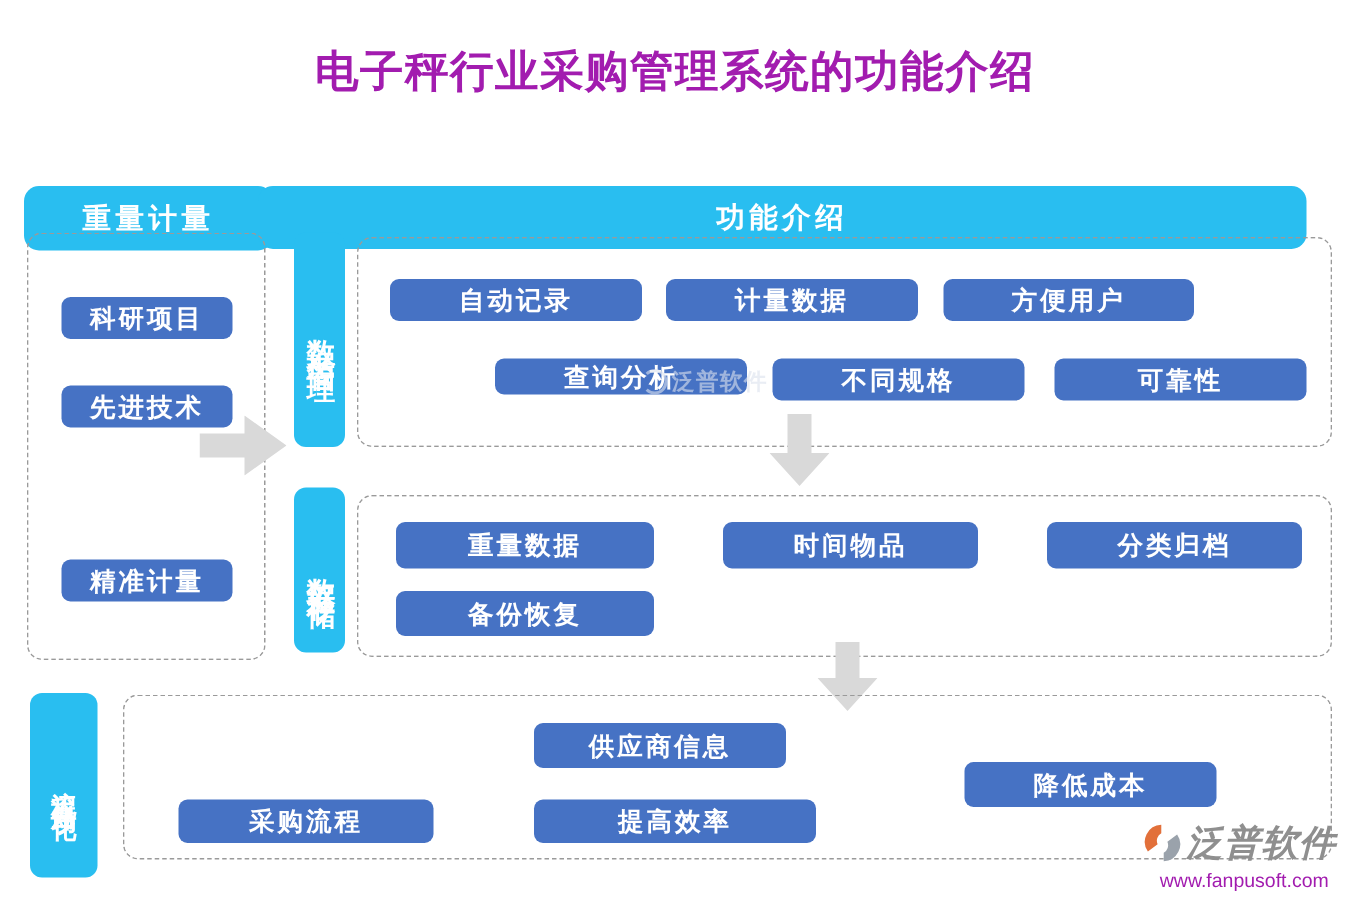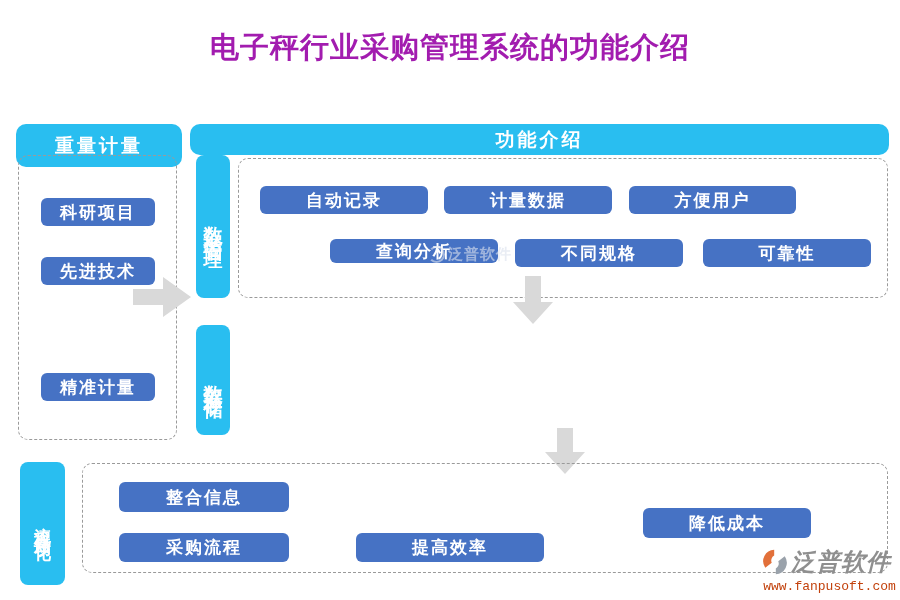--- a/index.html
+++ b/index.html
@@ -19,32 +19,32 @@
   .vbar.s2{font-size:19px;letter-spacing:5px;}
   .vbar.s3{font-size:17px;letter-spacing:4px;}
   .arrow{position:absolute;}
   .wm{position:absolute;display:flex;align-items:center;gap:3px;opacity:.6;
       color:#dce2ee;font-size:15px;font-weight:bold;letter-spacing:1px;pointer-events:none;}
   .wm-ico{width:13px;height:13px;border:2px solid #dce2ee;border-radius:50%;
           border-left-color:transparent;display:inline-block;}
   .logo{position:absolute;left:762px;top:546px;width:135px;}
   .logo-row{display:flex;align-items:center;gap:3px;}
   .logo-text{font-size:24px;color:#8f8f8f;font-weight:bold;font-style:italic;letter-spacing:1px;}
-  .logo-url{font-size:13px;color:#c2410c;text-align:center;margin-top:1px;
-            font-family:Liberation Mono, monospace;}
+  .logo-url{font-size:13px;color:#a21caf;text-align:center;margin-top:1px;
+            font-family:Liberation Sans, sans-serif;}
 </style>
 </head>
 <body>
 
 <div class="canvas">
 
   <div class="title">电子秤行业采购管理系统的功能介绍</div>
 
   <div class="hdr" style="left:16px;top:100px;width:166px;height:43px">重量计量</div>
-  <div class="hdr" style="left:190px;top:100px;width:699px;height:31px">功能介绍</div>
+  <div class="hdr" style="left:172px;top:100px;width:699px;height:42px">功能介绍</div>
 
   <div class="dashed" style="left:18px;top:155px;width:159px;height:285px">
     <div class="btn" style="left:22px;top:42px;width:114px;height:28px">科研项目</div>
     <div class="btn" style="left:22px;top:101px;width:114px;height:28px">先进技术</div>
     <div class="btn" style="left:22px;top:217px;width:114px;height:28px">精准计量</div>
   </div>
 
   <svg class="arrow" style="left:133px;top:277px" width="58" height="40" viewBox="0 0 58 40">
     <polygon points="0,12 30,12 30,0 58,20 30,40 30,28 0,28" fill="#D9D9D9"></polygon>
   </svg>
@@ -62,28 +62,34 @@
   <div class="wm" style="left:428px;top:245px">
     <span class="wm-ico"></span>
     <span>泛普软件</span>
   </div>
 
   <svg class="arrow" style="left:513px;top:276px" width="40" height="48" viewBox="0 0 40 48">
     <polygon points="12,0 28,0 28,26 40,26 20,48 0,26 12,26" fill="#D9D9D9"></polygon>
   </svg>
 
   <div class="vbar s2" style="left:196px;top:325px;width:34px;height:110px">数据存储</div>
+  <div class="dashed" style="left:238px;top:330px;width:650px;height:108px">
+    <div class="btn" style="left:25px;top:17px;width:172px;height:31px">重量数据</div>
+    <div class="btn" style="left:243px;top:17px;width:170px;height:31px">时间物品</div>
+    <div class="btn" style="left:459px;top:17px;width:170px;height:31px">分类归档</div>
+    <div class="btn" style="left:25px;top:63px;width:172px;height:30px">备份恢复</div>
+  </div>
 
   <svg class="arrow" style="left:545px;top:428px" width="40" height="46" viewBox="0 0 40 46">
     <polygon points="12,0 28,0 28,24 40,24 20,46 0,24 12,24" fill="#D9D9D9"></polygon>
   </svg>
 
   <div class="vbar s3" style="left:20px;top:462px;width:45px;height:123px">流程自动化</div>
   <div class="dashed" style="left:82px;top:463px;width:806px;height:110px">
-    <div class="btn" style="left:36px;top:18px;width:170px;height:30px">整合信息</div>
+    <div class="btn" style="left:273px;top:18px;width:168px;height:30px">供应商信息</div>
     <div class="btn" style="left:560px;top:44px;width:168px;height:30px">降低成本</div>
     <div class="btn" style="left:36px;top:69px;width:170px;height:29px">采购流程</div>
     <div class="btn" style="left:273px;top:69px;width:188px;height:29px">提高效率</div>
   </div>
 
   <div class="logo">
     <div class="logo-row">
       <svg width="26" height="28" viewBox="0 0 32 34">
         <path d="M15 2 A 14 14 0 0 0 4 24 L 12 18 A 7 7 0 0 1 15 9 Z" fill="#E2703A"></path>
         <path d="M17 32 A 14 14 0 0 0 28 10 L 20 16 A 7 7 0 0 1 17 25 Z" fill="#9aa2ab"></path>

